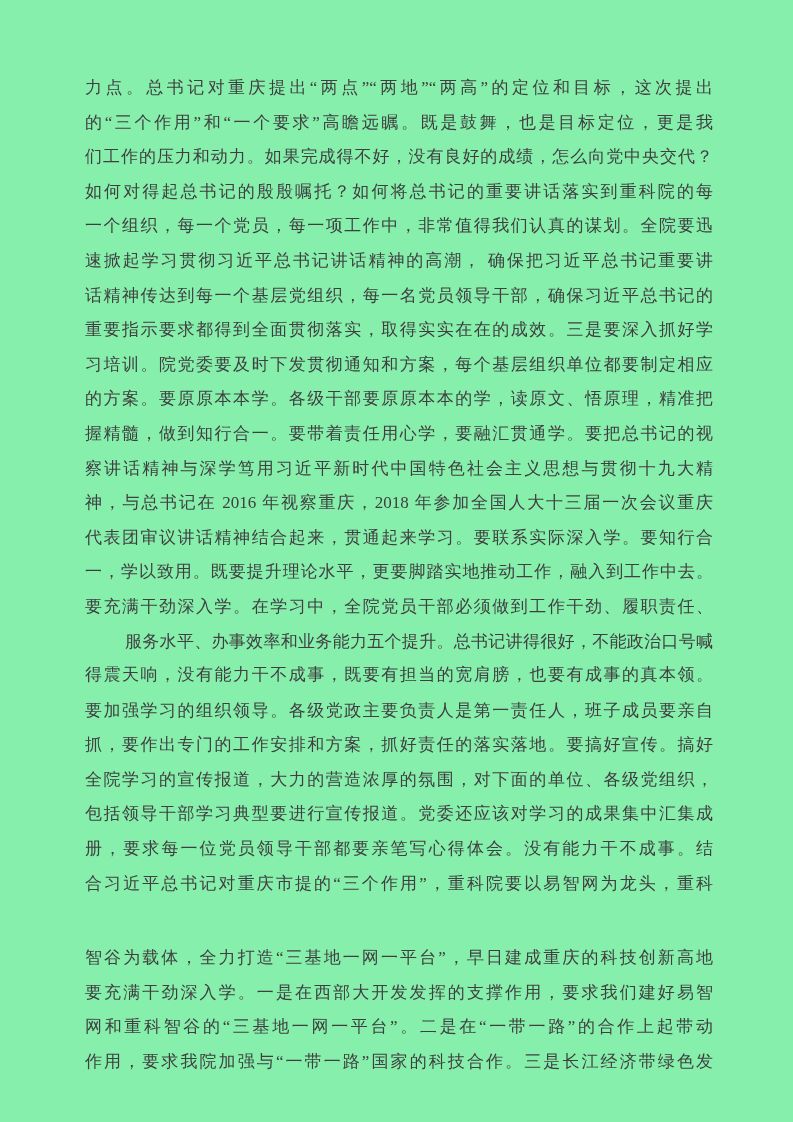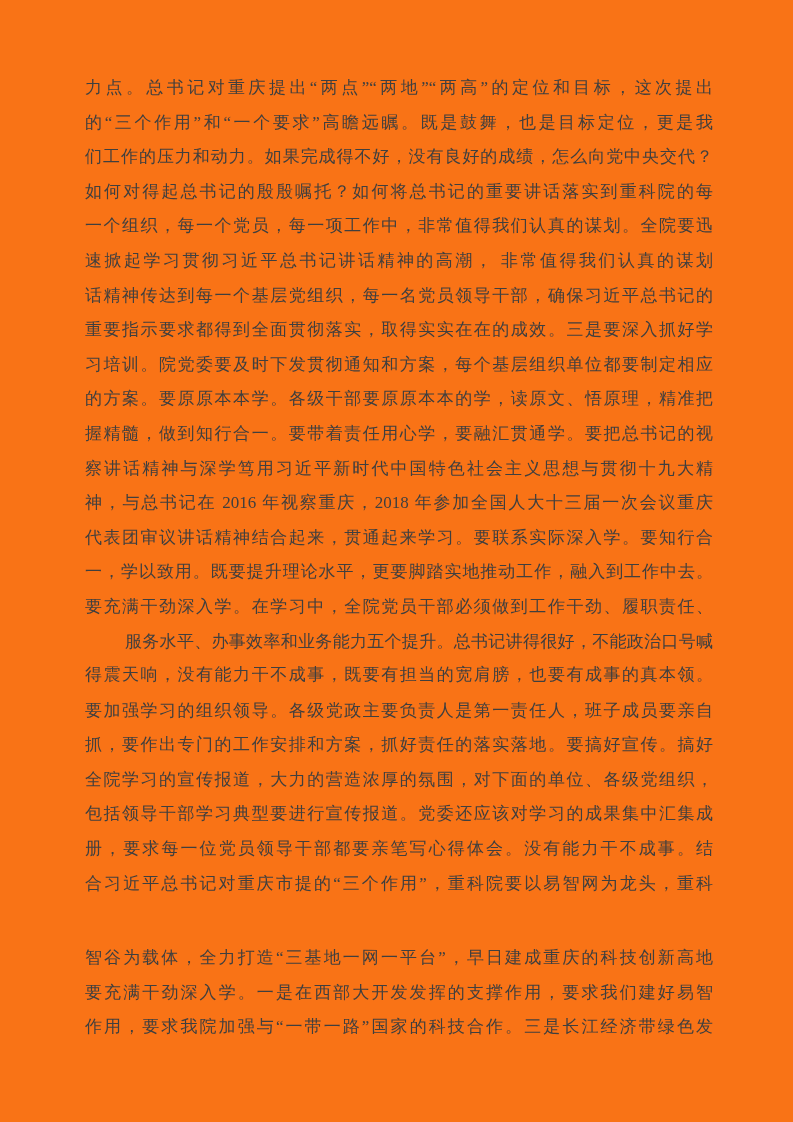--- a/index.html
+++ b/index.html
@@ -4,21 +4,21 @@
 <style>
   html, body {
     margin: 0;
     padding: 0;
     background: #ffffff;
   }
   .page {
     position: relative;
     width: 793px;
     height: 1122px;
-    background: #f97316;
+    background: #86efac;
     overflow: hidden;
     font-family: "Liberation Serif", "DejaVu Serif", serif;
   }
   .text-block {
     position: absolute;
     left: 85px;
     top: 71px;
     width: 628px;
   }
   .text-line {
@@ -35,36 +35,37 @@
 </head>
 <body>
 
 <div class="page">
   <div class="text-block" id="text-block">
       <div class="text-line" style="color: rgb(63, 63, 63);">力点。总书记对重庆提出“两点”“两地”“两高”的定位和目标，这次提出</div>
       <div class="text-line" style="color: rgb(63, 63, 63);">的“三个作用”和“一个要求”高瞻远瞩。既是鼓舞，也是目标定位，更是我</div>
       <div class="text-line" style="color: rgb(63, 63, 63);">们工作的压力和动力。如果完成得不好，没有良好的成绩，怎么向党中央交代？</div>
       <div class="text-line" style="color: rgb(63, 63, 63);">如何对得起总书记的殷殷嘱托？如何将总书记的重要讲话落实到重科院的每</div>
       <div class="text-line" style="color: rgb(63, 63, 63);">一个组织，每一个党员，每一项工作中，非常值得我们认真的谋划。全院要迅</div>
-      <div class="text-line" style="color: rgb(63, 63, 63);">速掀起学习贯彻习近平总书记讲话精神的高潮， 非常值得我们认真的谋划</div>
+      <div class="text-line" style="color: rgb(63, 63, 63);">速掀起学习贯彻习近平总书记讲话精神的高潮， 确保把习近平总书记重要讲</div>
       <div class="text-line" style="color: rgb(63, 63, 63);">话精神传达到每一个基层党组织，每一名党员领导干部，确保习近平总书记的</div>
       <div class="text-line" style="color: rgb(63, 63, 63);">重要指示要求都得到全面贯彻落实，取得实实在在的成效。三是要深入抓好学</div>
       <div class="text-line" style="color: rgb(63, 63, 63);">习培训。院党委要及时下发贯彻通知和方案，每个基层组织单位都要制定相应</div>
       <div class="text-line" style="color: rgb(63, 63, 63);">的方案。要原原本本学。各级干部要原原本本的学，读原文、悟原理，精准把</div>
       <div class="text-line" style="color: rgb(63, 63, 63);">握精髓，做到知行合一。要带着责任用心学，要融汇贯通学。要把总书记的视</div>
       <div class="text-line" style="color: rgb(63, 63, 63);">察讲话精神与深学笃用习近平新时代中国特色社会主义思想与贯彻十九大精</div>
       <div class="text-line" style="color: rgb(63, 63, 63);">神，与总书记在 2016 年视察重庆，2018 年参加全国人大十三届一次会议重庆</div>
       <div class="text-line" style="color: rgb(63, 63, 63);">代表团审议讲话精神结合起来，贯通起来学习。要联系实际深入学。要知行合</div>
       <div class="text-line" style="color: rgb(63, 63, 63);">一，学以致用。既要提升理论水平，更要脚踏实地推动工作，融入到工作中去。</div>
       <div class="text-line" style="color: rgb(63, 63, 63);">要充满干劲深入学。在学习中，全院党员干部必须做到工作干劲、履职责任、</div>
       <div class="text-line" style="color: rgb(63, 63, 63); margin-left: 40px;">服务水平、办事效率和业务能力五个提升。总书记讲得很好，不能政治口号喊</div>
       <div class="text-line" style="color: rgb(63, 63, 63); font-family: Liberation Mono, monospace;">得震天响，没有能力干不成事，既要有担当的宽肩膀，也要有成事的真本领。</div>
       <div class="text-line" style="color: rgb(63, 63, 63);">要加强学习的组织领导。各级党政主要负责人是第一责任人，班子成员要亲自</div>
       <div class="text-line" style="color: rgb(63, 63, 63);">抓，要作出专门的工作安排和方案，抓好责任的落实落地。要搞好宣传。搞好</div>
       <div class="text-line" style="color: rgb(63, 63, 63);">全院学习的宣传报道，大力的营造浓厚的氛围，对下面的单位、各级党组织，</div>
       <div class="text-line" style="color: rgb(63, 63, 63);">包括领导干部学习典型要进行宣传报道。党委还应该对学习的成果集中汇集成</div>
       <div class="text-line" style="color: rgb(63, 63, 63);">册，要求每一位党员领导干部都要亲笔写心得体会。没有能力干不成事。结</div>
       <div class="text-line" style="color: rgb(63, 63, 63);">合习近平总书记对重庆市提的“三个作用”，重科院要以易智网为龙头，重科</div>
       <div class="text-line" style="color: rgb(63, 63, 63); margin-top: 40px;">智谷为载体，全力打造“三基地一网一平台”，早日建成重庆的科技创新高地</div>
       <div class="text-line" style="color: rgb(63, 63, 63);">要充满干劲深入学。一是在西部大开发发挥的支撑作用，要求我们建好易智</div>
+      <div class="text-line" style="color: rgb(63, 63, 63);">网和重科智谷的“三基地一网一平台”。二是在“一带一路”的合作上起带动</div>
       <div class="text-line" style="color: rgb(63, 63, 63);">作用，要求我院加强与“一带一路”国家的科技合作。三是长江经济带绿色发</div>
     </div>
 </div>
 
 </body></html>

